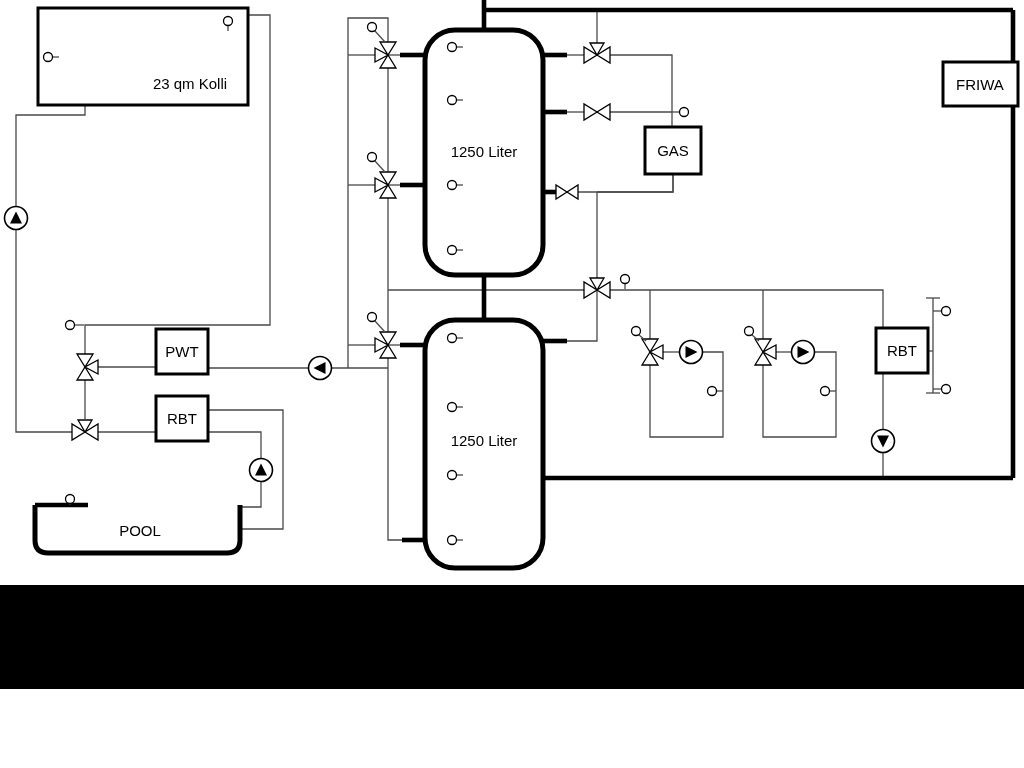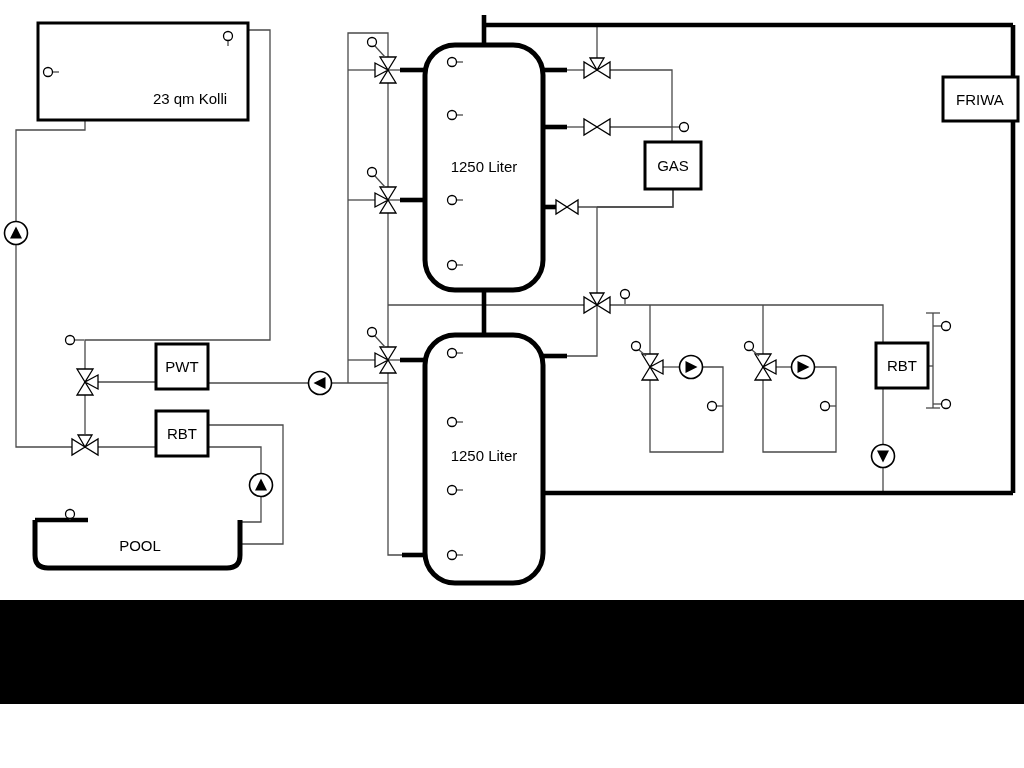--- a/index.html
+++ b/index.html
@@ -1,16 +1,16 @@
 <!DOCTYPE html>
 <html><head>
 <meta charset="utf-8">
 <style>
   html,body{margin:0;padding:0;background:#fff;}
-  .stage{position:relative;width:1024px;height:689px;background:#fff;overflow:hidden;margin-top:15px;}
+  .stage{position:relative;width:1024px;height:689px;background:#fff;overflow:hidden;}
   svg{display:block;}
   svg text{font-family:"Liberation Sans","DejaVu Sans",sans-serif;font-size:15px;fill:#000;}
   .thin{stroke:#4a4a4a;stroke-width:1.3;fill:none;}
   .thick{stroke:#000;stroke-width:4.6;fill:none;}
   .boxline{stroke:#000;stroke-width:3;fill:#fff;}
   .tankline{stroke:#000;stroke-width:5;fill:#fff;}
   .poolline{stroke:#000;stroke-width:5;fill:none;stroke-linecap:butt;}
   .valve{stroke:#000;stroke-width:1.3;fill:#fff;}
   .pumpc{stroke:#000;stroke-width:1.6;fill:#fff;}
   .pumpt{fill:#000;stroke:none;}

